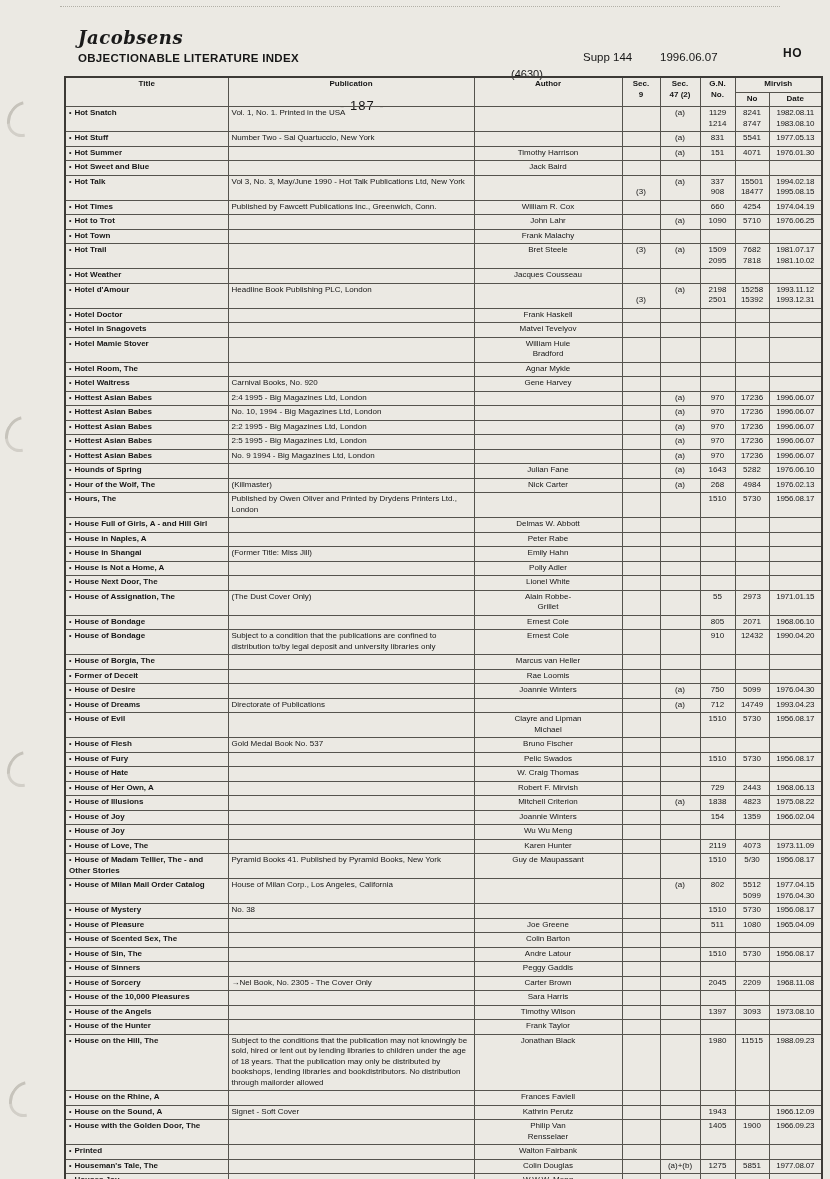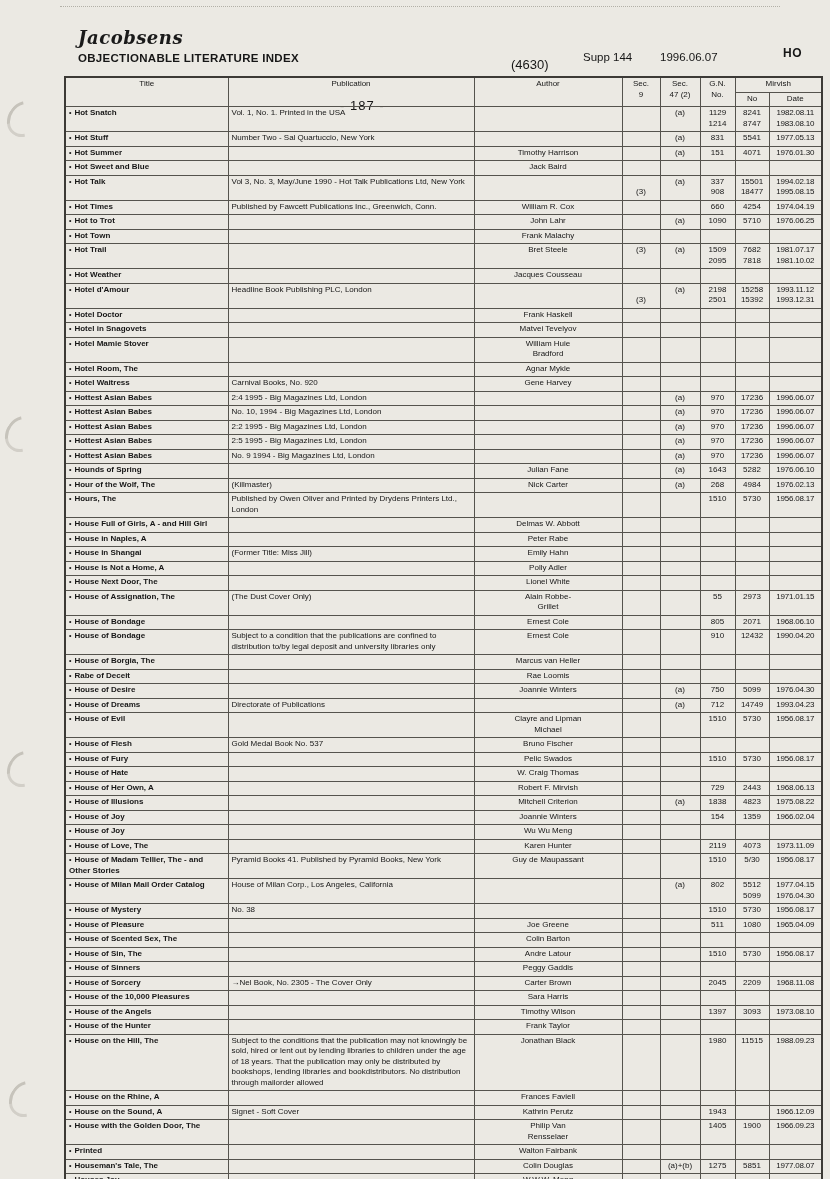--- a/index.html
+++ b/index.html
@@ -30,21 +30,21 @@
     position:absolute;left:78px;top:27px;
     font-family:"DejaVu Serif", serif;
     font-weight:bold;font-style:italic;
     font-size:18px;letter-spacing:.5px;color:#1a1a1a;
   }
   .doc-title{
     position:absolute;left:78px;top:52px;
     font-weight:bold;font-size:11.5px;letter-spacing:.3px;
   }
   .page-number{position:absolute;left:340px;top:50px;font-weight:normal;font-size:13px;letter-spacing:1px;margin-top:48px;}
-  .doc-number{position:absolute;left:511px;top:57px;font-size:13px;}
+  .doc-number{position:absolute;left:511px;top:68px;font-size:11px;}
   .supp{position:absolute;left:583px;top:51px;font-size:11.5px;}
   .header-date{position:absolute;left:660px;top:51px;font-size:11.5px;}
   .section-code{position:absolute;left:783px;top:46px;font-weight:bold;font-size:12px;letter-spacing:.5px;}
 
   table.index{
     position:absolute;left:64px;top:76px;
     width:757px;
     border-collapse:collapse;
     table-layout:fixed;
     background:transparent;
@@ -53,21 +53,21 @@
     border:1px solid #55534d;
     padding:1px 3px 2px 3px;
     vertical-align:top;
     font-size:8px;
     line-height:10.5px;
     white-space:pre-line;
     overflow:hidden;
   }
   table.index{border:2px solid #3c3a36;}
   thead th{
-    font-weight:normal;
+    font-weight:bold;
     font-size:8.5px;
     text-align:center;
     vertical-align:middle;
     padding:2px;
     line-height:10px;
   }
   td.c-title{font-weight:bold;}
   td.c-pub{text-align:left;}
   td.c-author{text-align:center;}
   td.c-sec9,td.c-sec47,td.c-gn,td.c-gzno,td.c-gzdate{text-align:center;padding-left:1px;padding-right:1px;}
@@ -465,21 +465,21 @@
         <td class="c-title"><span class="bullet">•</span><span>House of Borgia, The</span></td>
         <td class="c-pub"></td>
         <td class="c-author">Marcus van Heller</td>
         <td class="c-sec9"></td>
         <td class="c-sec47"></td>
         <td class="c-gn"></td>
         <td class="c-gzno"></td>
         <td class="c-gzdate"></td>
       </tr>
       <tr>
-        <td class="c-title"><span class="bullet">•</span><span>Rabe of Deceit</span></td>
+        <td class="c-title"><span class="bullet">•</span><span>Former of Deceit</span></td>
         <td class="c-pub"></td>
         <td class="c-author">Rae Loomis</td>
         <td class="c-sec9"></td>
         <td class="c-sec47"></td>
         <td class="c-gn"></td>
         <td class="c-gzno"></td>
         <td class="c-gzdate"></td>
       </tr>
       <tr>
         <td class="c-title"><span class="bullet">•</span><span>House of Desire</span></td>

